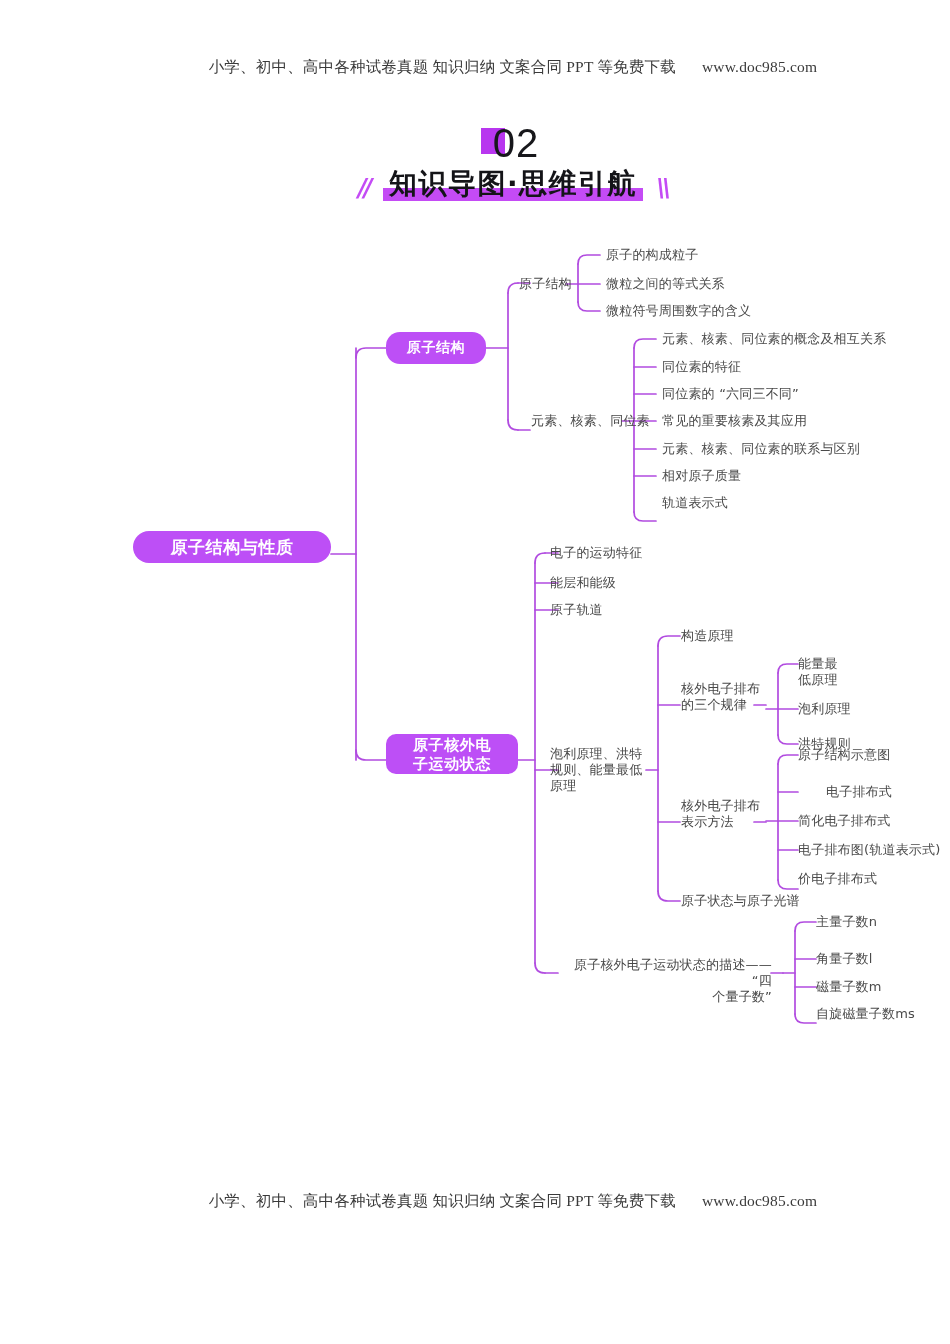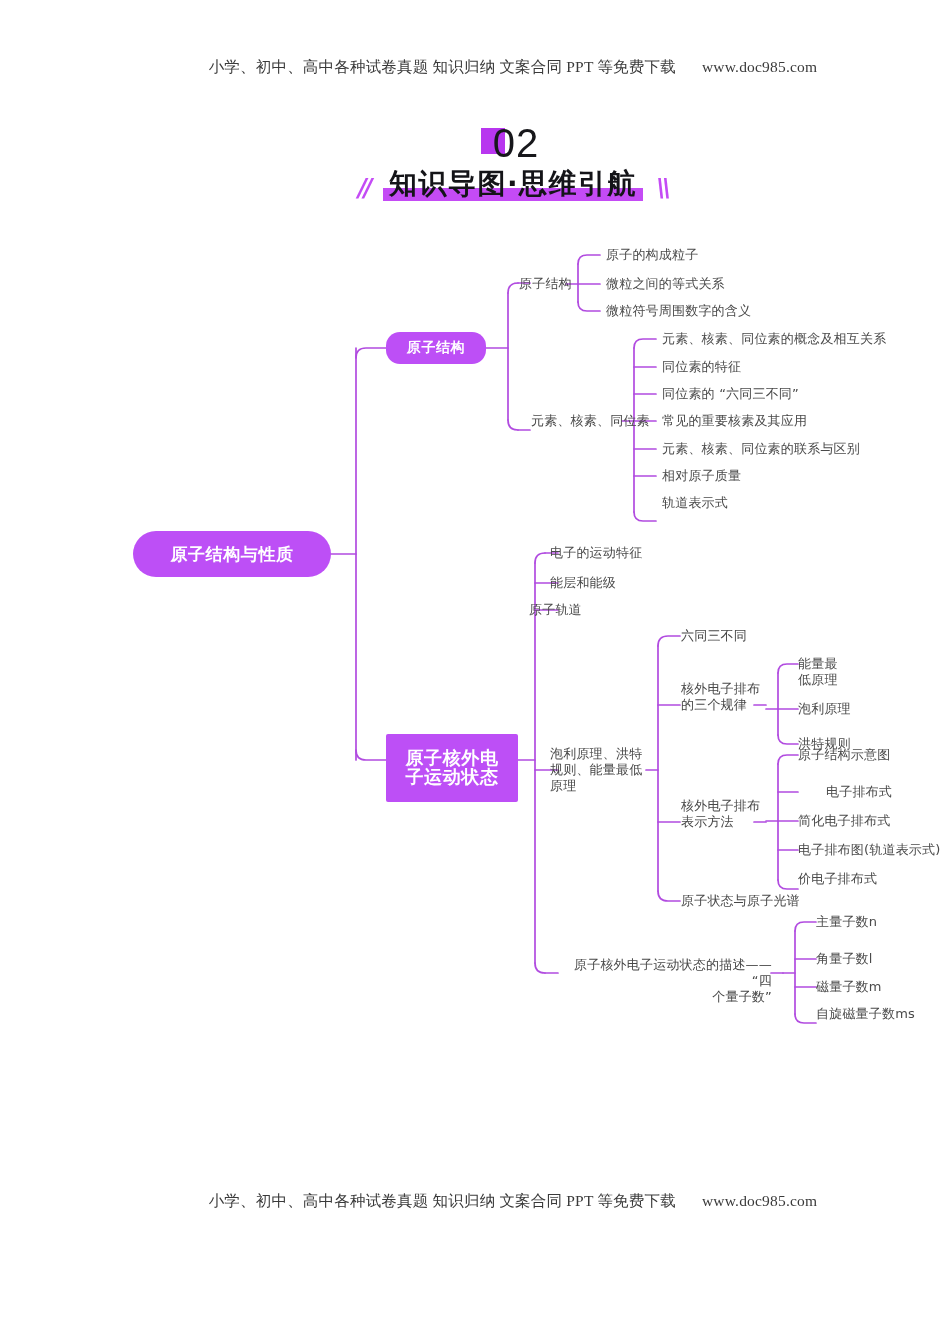--- a/index.html
+++ b/index.html
@@ -58,27 +58,27 @@
   #wires{position:absolute;left:0;top:0;width:950px;height:1344px;}
 
   .node{
     position:absolute;box-sizing:border-box;
     background:#bd4ff6;border-radius:14px;
     color:#ffffff;font-weight:bold;text-align:center;
     display:flex;align-items:center;justify-content:center;
     letter-spacing:.6px;
   }
   .node.root{
-    left:95px;top:531px;width:198px;height:46px;border-radius:23px;
+    left:95px;top:531px;width:198px;height:32px;border-radius:23px;
     font-size:17px;
   }
   .node.b1{left:348px;top:332px;width:100px;height:32px;font-size:14px;}
   .node.b2{
-    left:348px;top:734px;width:132px;height:68px;font-size:18px;
-    line-height:19px;flex-direction:column;border-radius:2px;
+    left:348px;top:734px;width:132px;height:40px;font-size:15px;
+    line-height:19px;flex-direction:column;border-radius:10px;
   }
   .node.b2 span{display:block;}
 
   .lbl{
     position:absolute;font-size:13px;color:#4a4a4a;
     line-height:16px;letter-spacing:.2px;white-space:pre-line;
     font-family:"DejaVu Sans","Liberation Sans",sans-serif;
   }
   .lbl.mid{color:#474747;}
 </style>
@@ -205,27 +205,27 @@
     <div class="lbl" style="left:624px;top:331px;">元素、核素、同位素的概念及相互关系</div>
     <div class="lbl" style="left:624px;top:359px;">同位素的特征</div>
     <div class="lbl" style="left:624px;top:386px;">同位素的 “六同三不同”</div>
     <div class="lbl" style="left:624px;top:413px;">常见的重要核素及其应用</div>
     <div class="lbl" style="left:624px;top:441px;">元素、核素、同位素的联系与区别</div>
     <div class="lbl" style="left:624px;top:468px;">相对原子质量</div>
     <div class="lbl" style="left:624px;top:495px;">轨道表示式</div>
 
     <div class="lbl" style="left:512px;top:545px;">电子的运动特征</div>
     <div class="lbl" style="left:512px;top:575px;">能层和能级</div>
-    <div class="lbl" style="left:491px;top:602px;">原子轨道</div>
+    <div class="lbl" style="left:512px;top:602px;">原子轨道</div>
 
     <div class="lbl mid" style="left:512px;top:746px;">泡利原理、洪特
 规则、能量最低
 原理</div>
 
-    <div class="lbl mid" style="left:643px;top:628px;">六同三不同</div>
+    <div class="lbl mid" style="left:643px;top:628px;">构造原理</div>
     <div class="lbl mid" style="left:643px;top:681px;">核外电子排布
 的三个规律</div>
     <div class="lbl mid" style="left:643px;top:798px;">核外电子排布
 表示方法</div>
     <div class="lbl mid" style="left:643px;top:893px;">原子状态与原子光谱</div>
 
     <div class="lbl" style="left:760px;top:656px;">能量最
 低原理</div>
     <div class="lbl" style="left:760px;top:701px;">泡利原理</div>
     <div class="lbl" style="left:760px;top:736px;">洪特规则</div>

